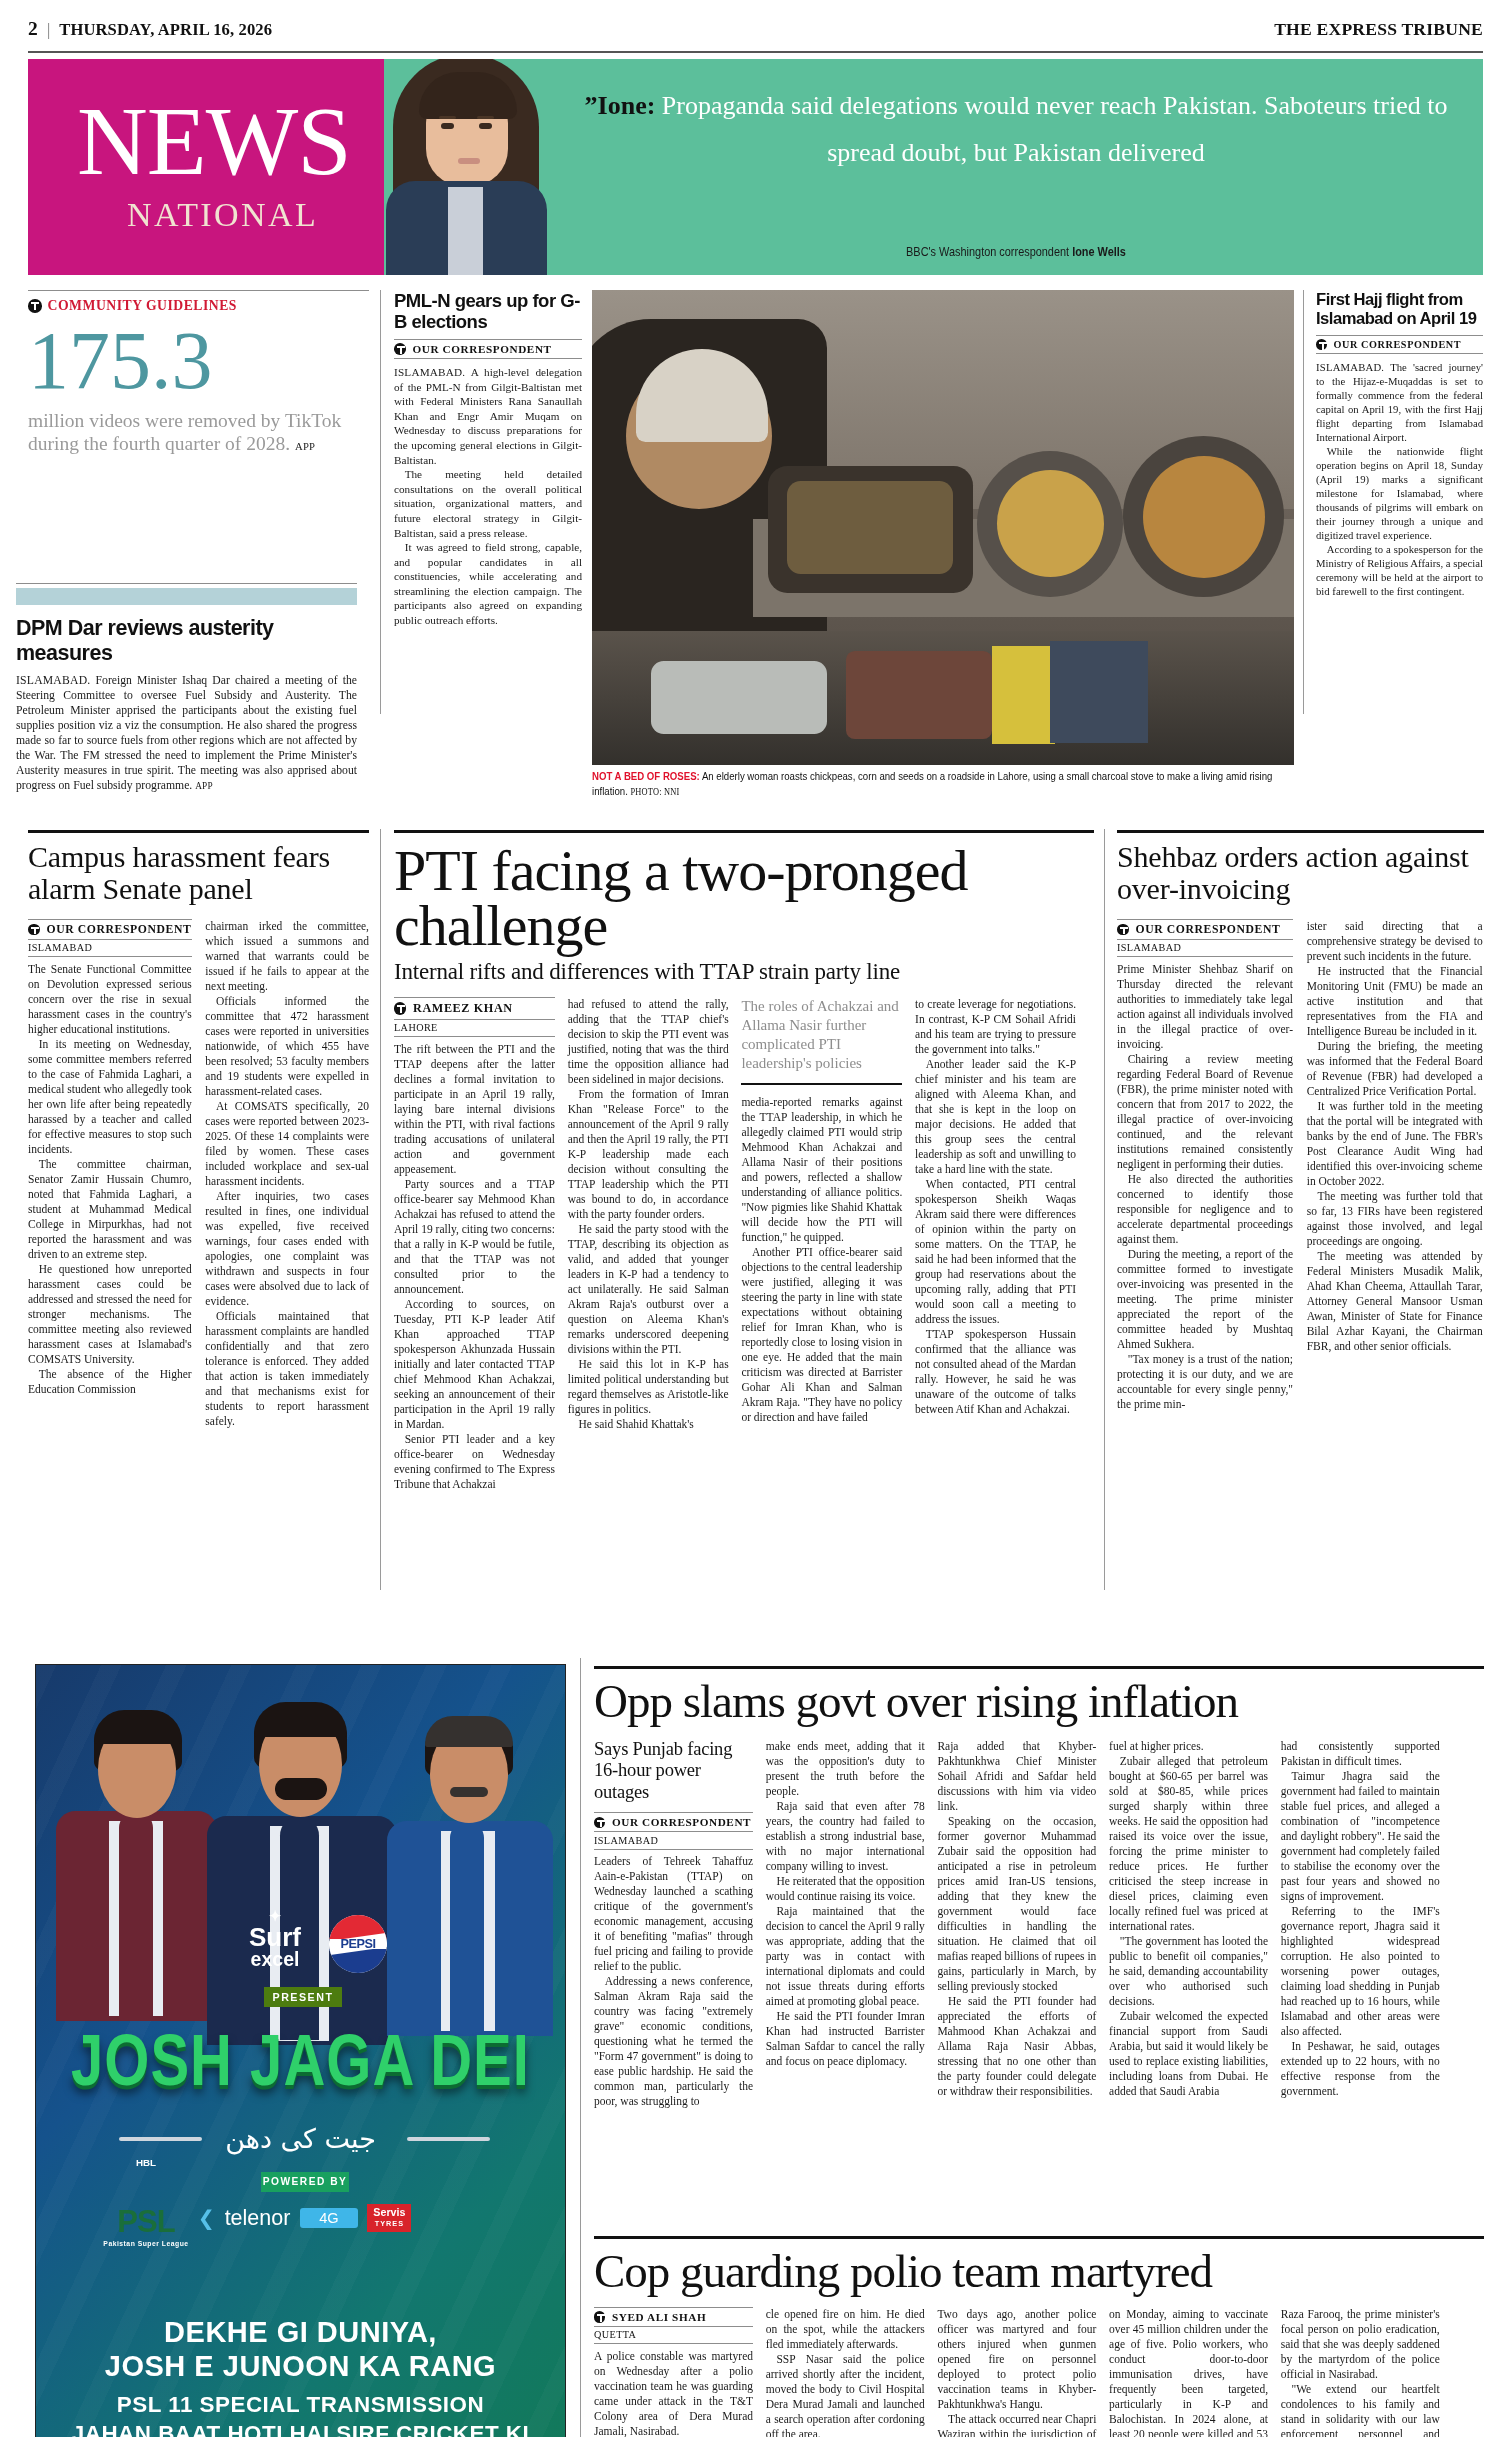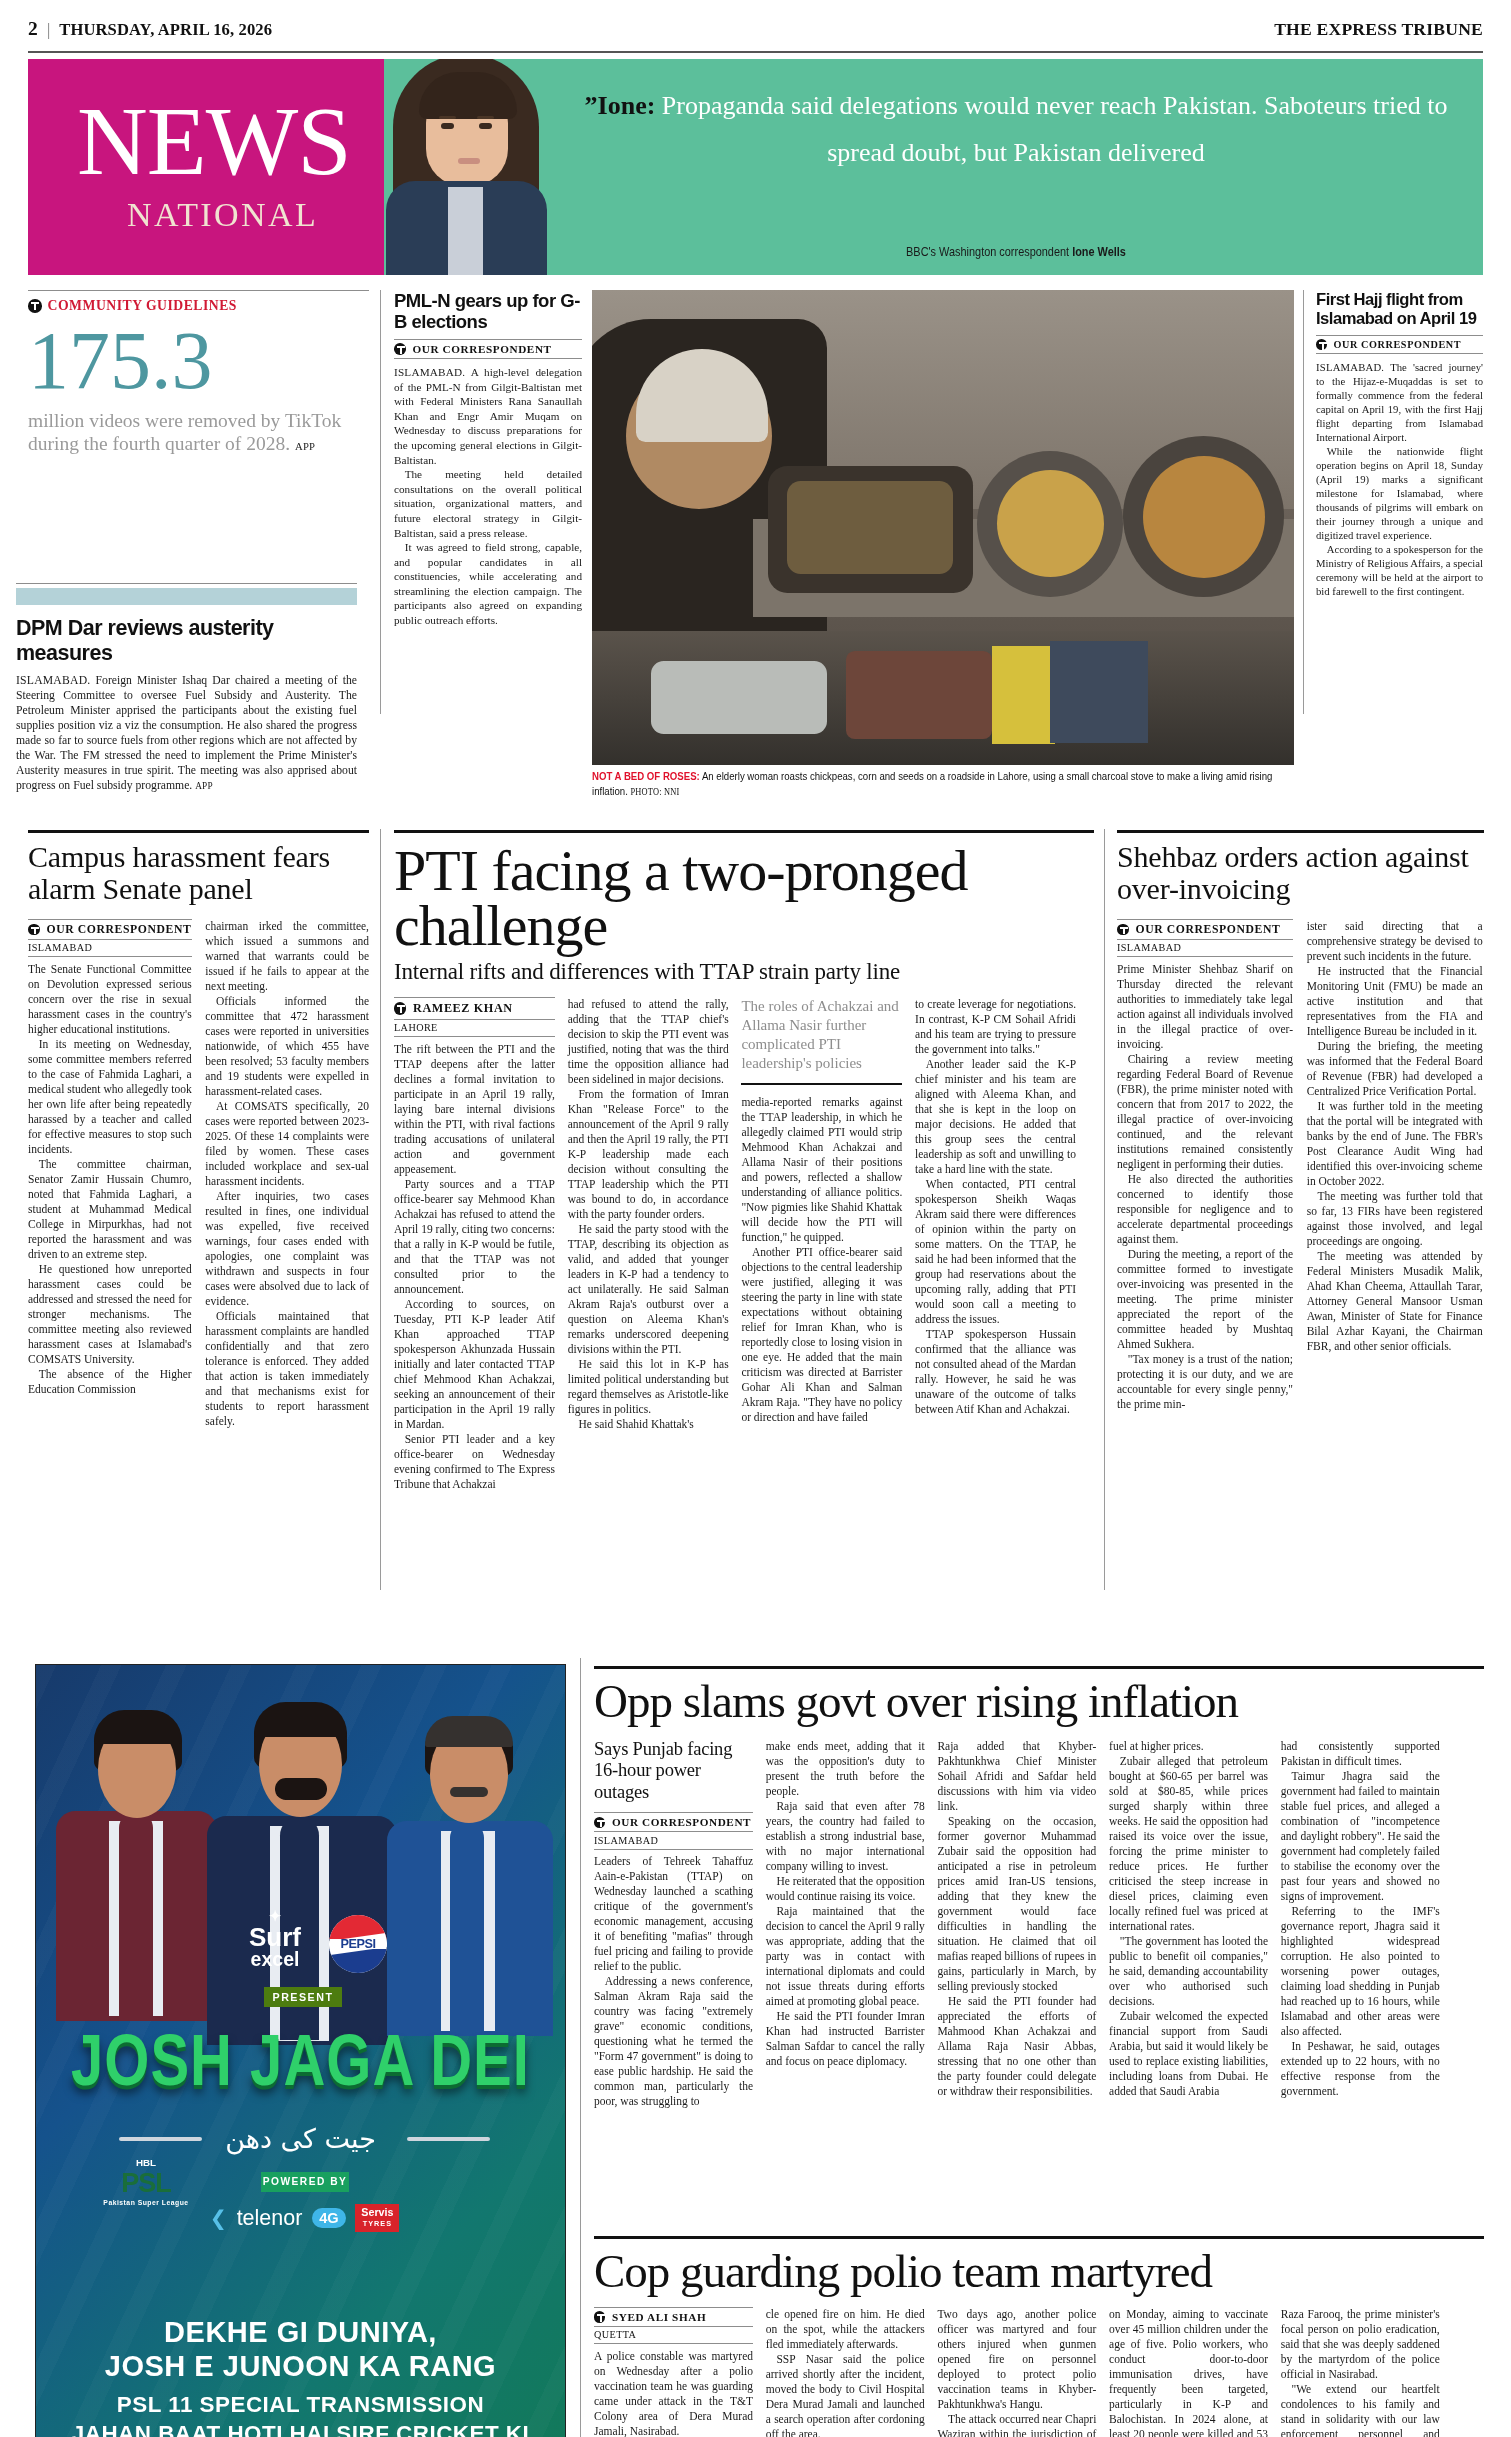--- a/index.html
+++ b/index.html
@@ -389,30 +389,30 @@
 
     <div class="present" style="left:228px;top:322px;width:78px;height:19.5px;font-size:10.7px;">PRESENT</div>
 
     <div class="jjd" style="left:0;top:361px;">JOSH JAGA DEI</div>
     <div class="urdu" style="left:0;top:458px;">جیت کی دھن</div>
     <div style="position:absolute;left:83px;top:472px;width:83px;height:3.9px;background:#cfd6de;border-radius:2px;"></div>
     <div style="position:absolute;left:371px;top:472px;width:83px;height:3.9px;background:#cfd6de;border-radius:2px;"></div>
 
     <div class="psl" style="left:54px;top:492px;width:112px;">
       <div style="font-size:9.8px;">HBL</div>
-      <div style="font-size:27px;color:#1a6e3a;letter-spacing:-1px;">PSL</div>
+      <div style="font-size:31px;color:#1a6e3a;letter-spacing:-1px;margin-top:36px;">PSL</div>
       <div style="font-size:6.8px;letter-spacing:0.5px;">Pakistan Super League</div>
     </div>
 
     <div class="poweredby" style="left:225px;top:507px;width:88px;height:19.5px;font-size:10.2px;">POWERED BY</div>
 
     <div style="position:absolute;left:161px;top:536px;width:215px;height:34px;display:flex;align-items:center;justify-content:center;gap:9.8px;">
       <span style="color:#57c0e8;font-size:20.5px;">❮</span>
       <span style="color:#fff;font-family:'Liberation Sans',sans-serif;font-size:21.5px;">telenor</span>
-      <span style="background:#3fb6e8;color:#fff;font-family:'Liberation Sans',sans-serif;font-weight:700;font-size:14.6px;padding:2px 7px;border-radius:10px;">4G</span>
+      <span style="background:#3fb6e8;color:#fff;font-family:'Liberation Sans',sans-serif;font-weight:400;font-size:14.6px;padding:2px 19px;border-radius:3px;">4G</span>
       <span style="background:#d8232a;color:#fff;font-family:'Liberation Sans',sans-serif;font-weight:700;font-size:10.7px;padding:3.9px 5.9px;text-align:center;line-height:9.8px;">
         <span>Servis</span><br><span style="font-size:7.3px;letter-spacing:1px;">TYRES</span>
       </span>
     </div>
 
     <div class="adtag" style="left:0;top:651px;font-size:29px;line-height:32px;letter-spacing:0.5px;">DEKHE GI DUNIYA,</div>
     <div class="adtag" style="left:0;top:685px;font-size:29px;line-height:32px;letter-spacing:0.5px;">JOSH E JUNOON KA RANG</div>
     <div class="adtag" style="left:0;top:726px;font-size:22.4px;line-height:27px;letter-spacing:0.5px;">PSL 11 SPECIAL TRANSMISSION</div>
     <div class="adtag" style="left:0;top:755px;font-size:22.4px;line-height:27px;letter-spacing:0.5px;">JAHAN BAAT HOTI HAI SIRF CRICKET KI</div>
 

